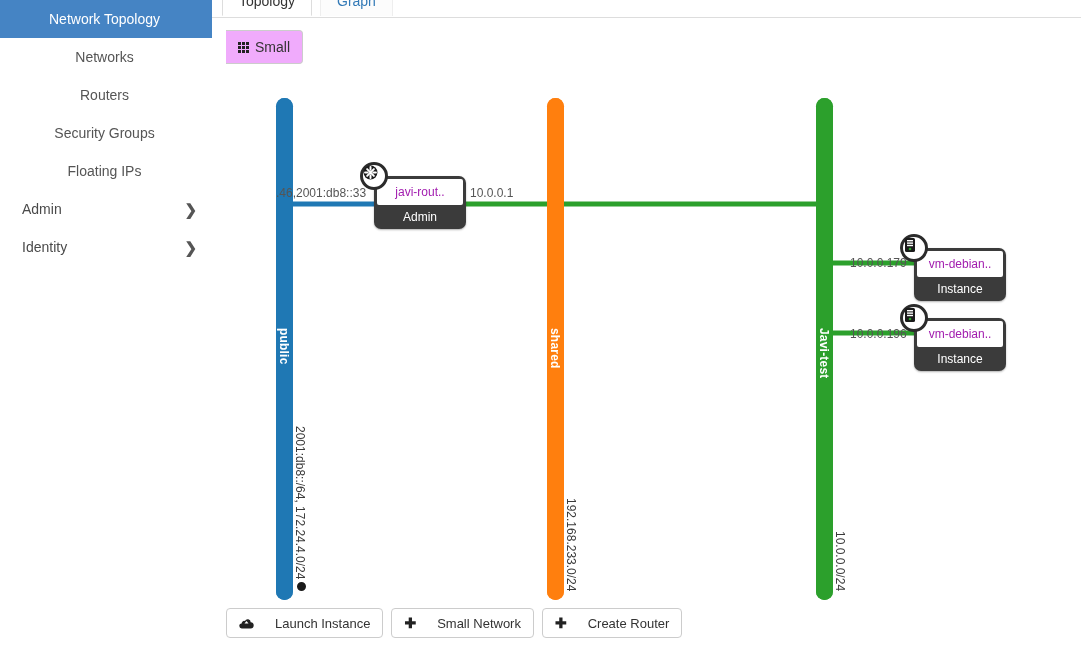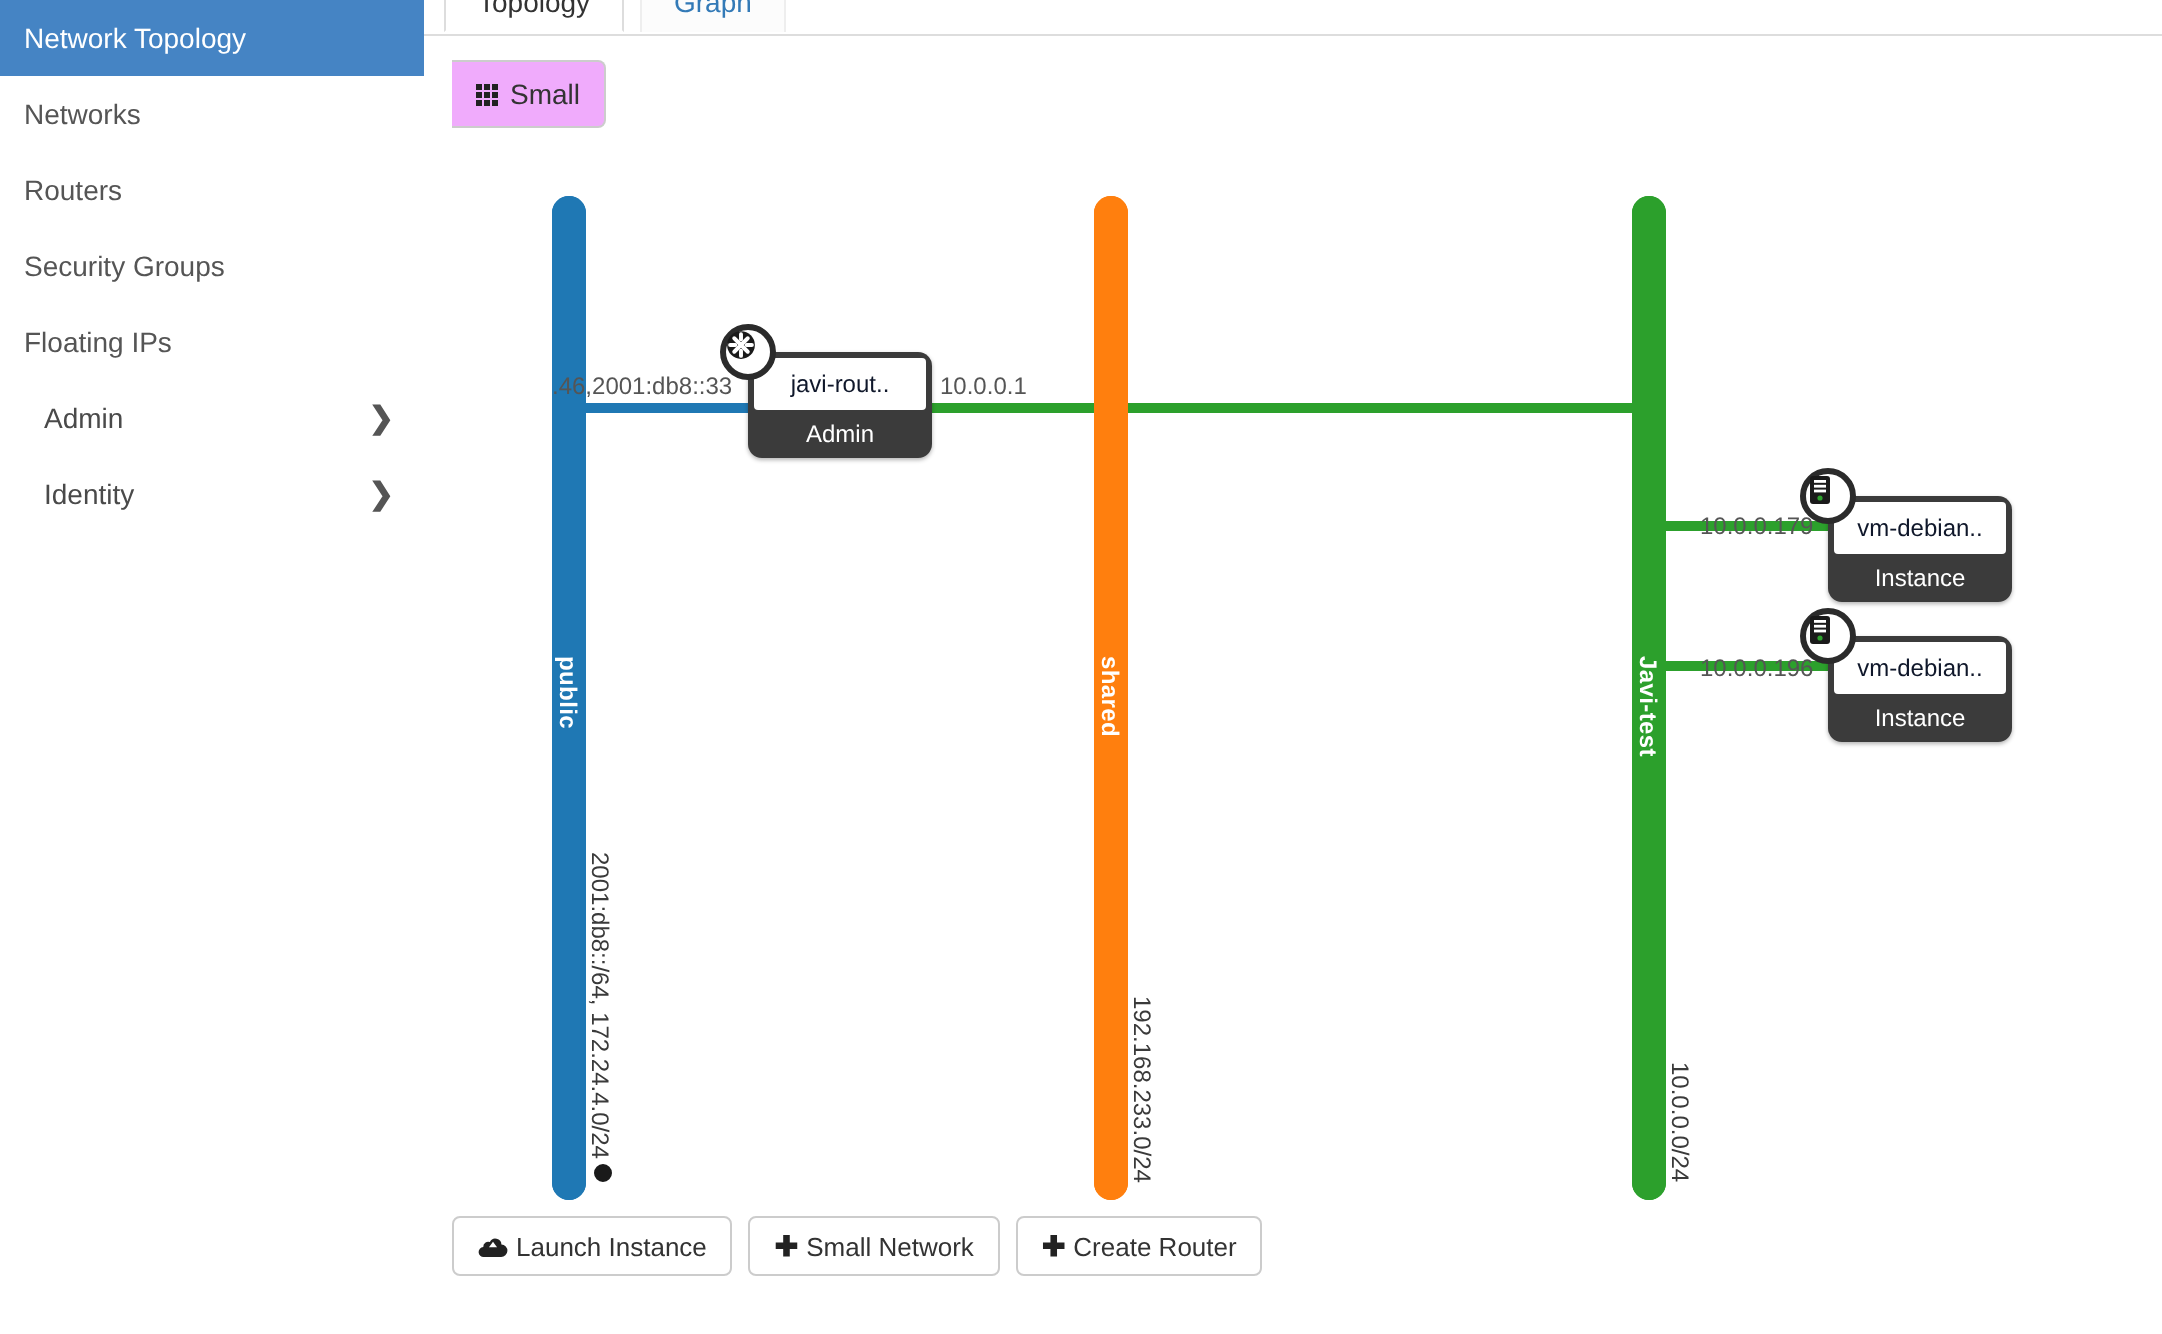--- a/index.html
+++ b/index.html
@@ -17,21 +17,21 @@
   #sidebar {
     position: absolute; left: 0; top: 0;
     width: 212px; height: 667px;
     background: #ffffff;
     border-right: 1px solid #ffffff;
   }
   .nav-item {
     height: 38px;
     line-height: 38px;
     padding: 0 15px 0 12px;
-    text-align: left;
+    text-align: center;
     font-size: 14px;
     color: #555;
     white-space: nowrap;
     cursor: pointer;
   }
   .nav-item.active {
     background: #4584c4;
     color: #ffffff;
   }
   .nav-group {
@@ -184,21 +184,21 @@
     border-radius: 7px;
     box-shadow: 0 1px 2px rgba(0,0,0,.3);
   }
   .node .title {
     background: #ffffff;
     margin: 3px 3px 0 3px;
     height: 26px;
     line-height: 26px;
     text-align: center;
     font-size: 12px;
-    color: #0f172a;
+    color: #a21caf;
     border-radius: 2px;
     overflow: hidden;
     white-space: nowrap;
   }
   .node .type {
     height: 24px;
     line-height: 24px;
     text-align: center;
     font-size: 12px;
     color: #ffffff;
@@ -231,21 +231,21 @@
   
   #footer-actions {
     position: absolute;
     left: 14px; top: 608px;
     display: flex;
     gap: 8px;
   }
   .act-btn {
     display: flex;
     align-items: center;
-    gap: 4px;
+    gap: 21px;
     height: 30px;
     padding: 0 12px;
     box-sizing: border-box;
     background: #ffffff;
     border: 1px solid #cccccc;
     border-radius: 4px;
     font-size: 13px;
     color: #333;
     cursor: pointer;
     white-space: nowrap;

